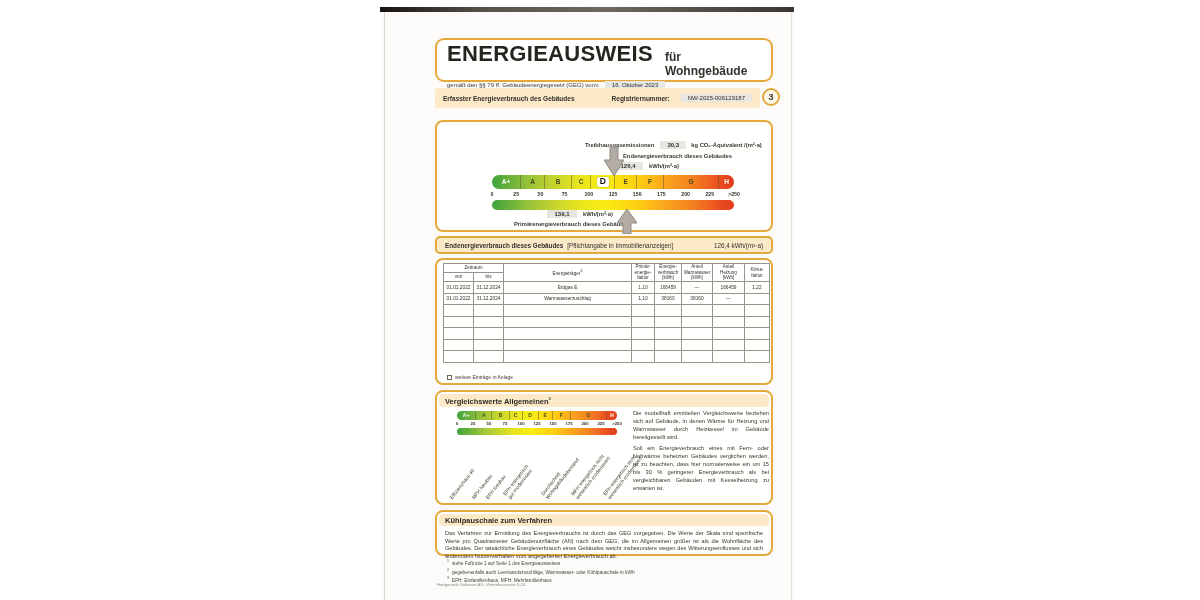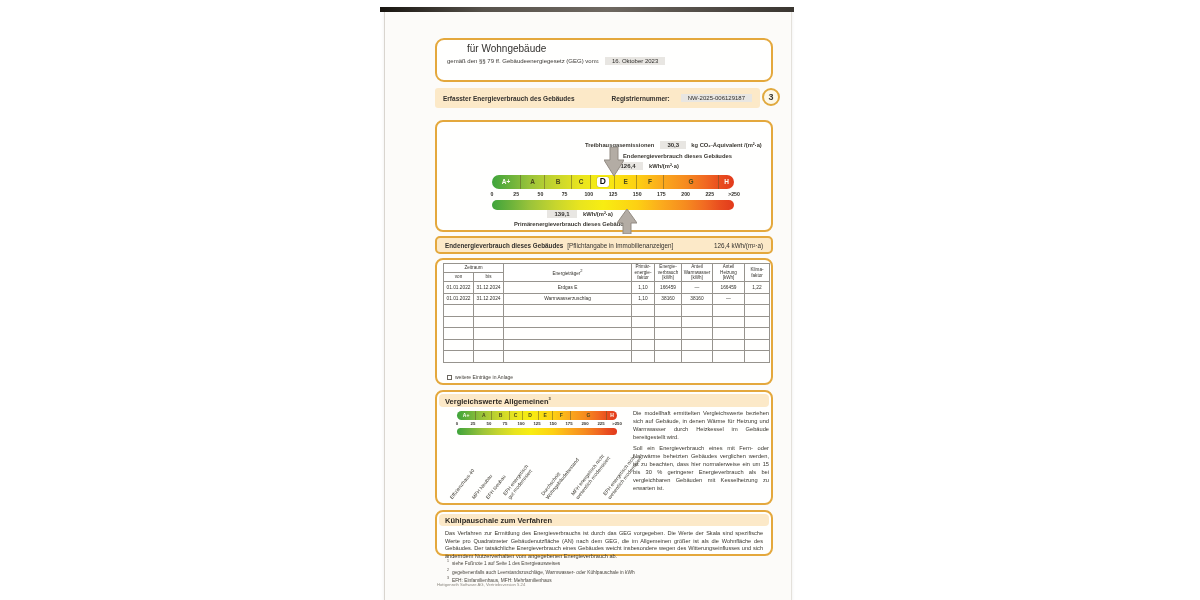--- a/index.html
+++ b/index.html
@@ -16,21 +16,21 @@
   
   .sec { position:absolute; left:50px; width:338px; border:2px solid #e4a83d; border-radius:8px; background:#fffffe; }
   .sec-head { margin:2px; background:#fce9c8; border-radius:4px; padding:2px 6px 1px;
               font-weight:bold; font-size:7.5px; color:#2e2a24; }
 
   
   .title-box { position:absolute; left:50px; top:30px; width:338px; height:44px;
                border:2px solid #e4a83d; border-radius:9px; background:#fffffe; padding:3px 10px 2px; }
   .title-row { display:flex; align-items:baseline; }
   .big-title { font-size:22px; font-weight:bold; letter-spacing:.3px; color:#262421; line-height:1; }
-  .subtitle  { font-size:10px; font-weight:normal; margin-left:20px; }
+  .subtitle  { font-size:12px; font-weight:bold; margin-left:12px; }
   .law-row { display:flex; align-items:center; font-size:6px; color:#3c3935; margin-top:3px; }
   .val-box { background:#e8e6e2; padding:1px 7px; font-size:6px; color:#2f2d2a; margin-left:6px; }
 
   
   .meta-bar { position:absolute; left:50px; top:80px; width:325px; height:20px;
               background:#fce9c8; border-radius:3px; display:flex; align-items:center;
               padding:0 8px; font-size:6.5px; }
   .meta-left { font-weight:bold; flex:1; }
   .meta-reg  { font-weight:bold; margin-right:5px; }
   .page-badge { position:absolute; left:377px; top:80px; width:18px; height:18px; border-radius:50%;
@@ -100,20 +100,21 @@
 </style>
 </head>
 <body>
 
 <div class="canvas">
   <div class="page">
     <div class="scan-top"></div>
 
     <div class="title-box">
       <div class="title-row">
+        <span class="big-title">ENERGIEAUSWEIS</span>
         <span class="subtitle">für Wohngebäude</span>
       </div>
       <div class="law-row">
         <span>gemäß den §§ 79 ff. Gebäudeenergiegesetz (GEG) vom</span>
         <sup>1</sup>
         <span class="val-box">16. Oktober 2023</span>
       </div>
     </div>
 
     <div class="meta-bar">

